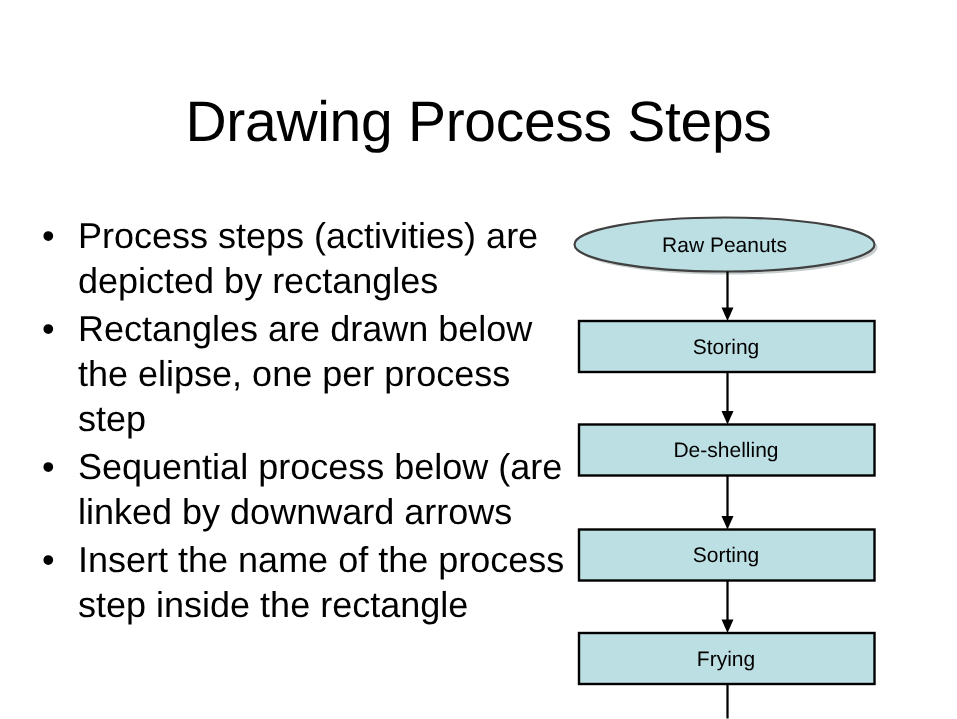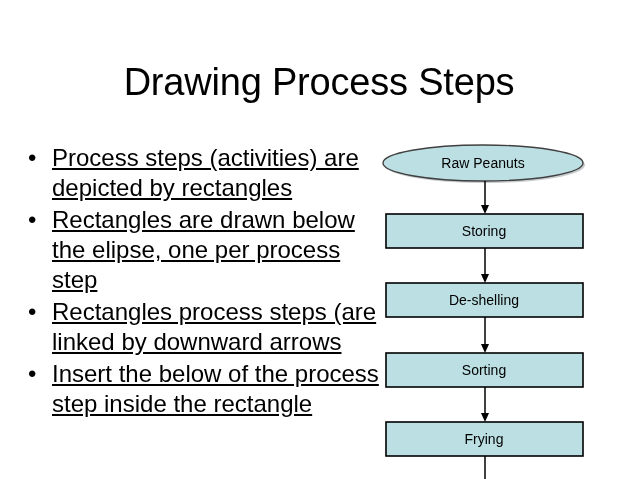--- a/index.html
+++ b/index.html
@@ -56,21 +56,20 @@
   .bullet-marker {
     position: absolute;
     left: 12px;
     top: 0;
     font-size: 24px;
     line-height: 30px;
     color: #000000;
   }
   .bullet-text {
     display: block;
-    text-decoration: underline;
   }
 
   
   .flowchart {
     position: absolute;
     left: 377px;
     top: 85px;
     width: 243px;
     height: 380px;
   }
@@ -121,26 +120,26 @@
       <span class="bullet-text">Process steps (activities) are depicted by rectangles</span>
     </div>
 
     <div class="bullet-item">
       <span class="bullet-marker">•</span>
       <span class="bullet-text">Rectangles are drawn below the elipse, one per process step</span>
     </div>
 
     <div class="bullet-item">
       <span class="bullet-marker">•</span>
-      <span class="bullet-text">Rectangles process steps (are linked by downward arrows</span>
+      <span class="bullet-text">Sequential process below (are linked by downward arrows</span>
     </div>
 
     <div class="bullet-item">
       <span class="bullet-marker">•</span>
-      <span class="bullet-text">Insert the below of the process step inside the rectangle</span>
+      <span class="bullet-text">Insert the name of the process step inside the rectangle</span>
     </div>
 
   </div>
 
   <div class="flowchart">
     <svg class="flow-svg" width="243" height="380" viewBox="0 0 243 380">
 
       <g>
         <ellipse class="node-shadow" cx="108" cy="32" rx="100" ry="18"></ellipse>
         <ellipse class="node-ellipse" cx="106" cy="30" rx="100" ry="18"></ellipse>

